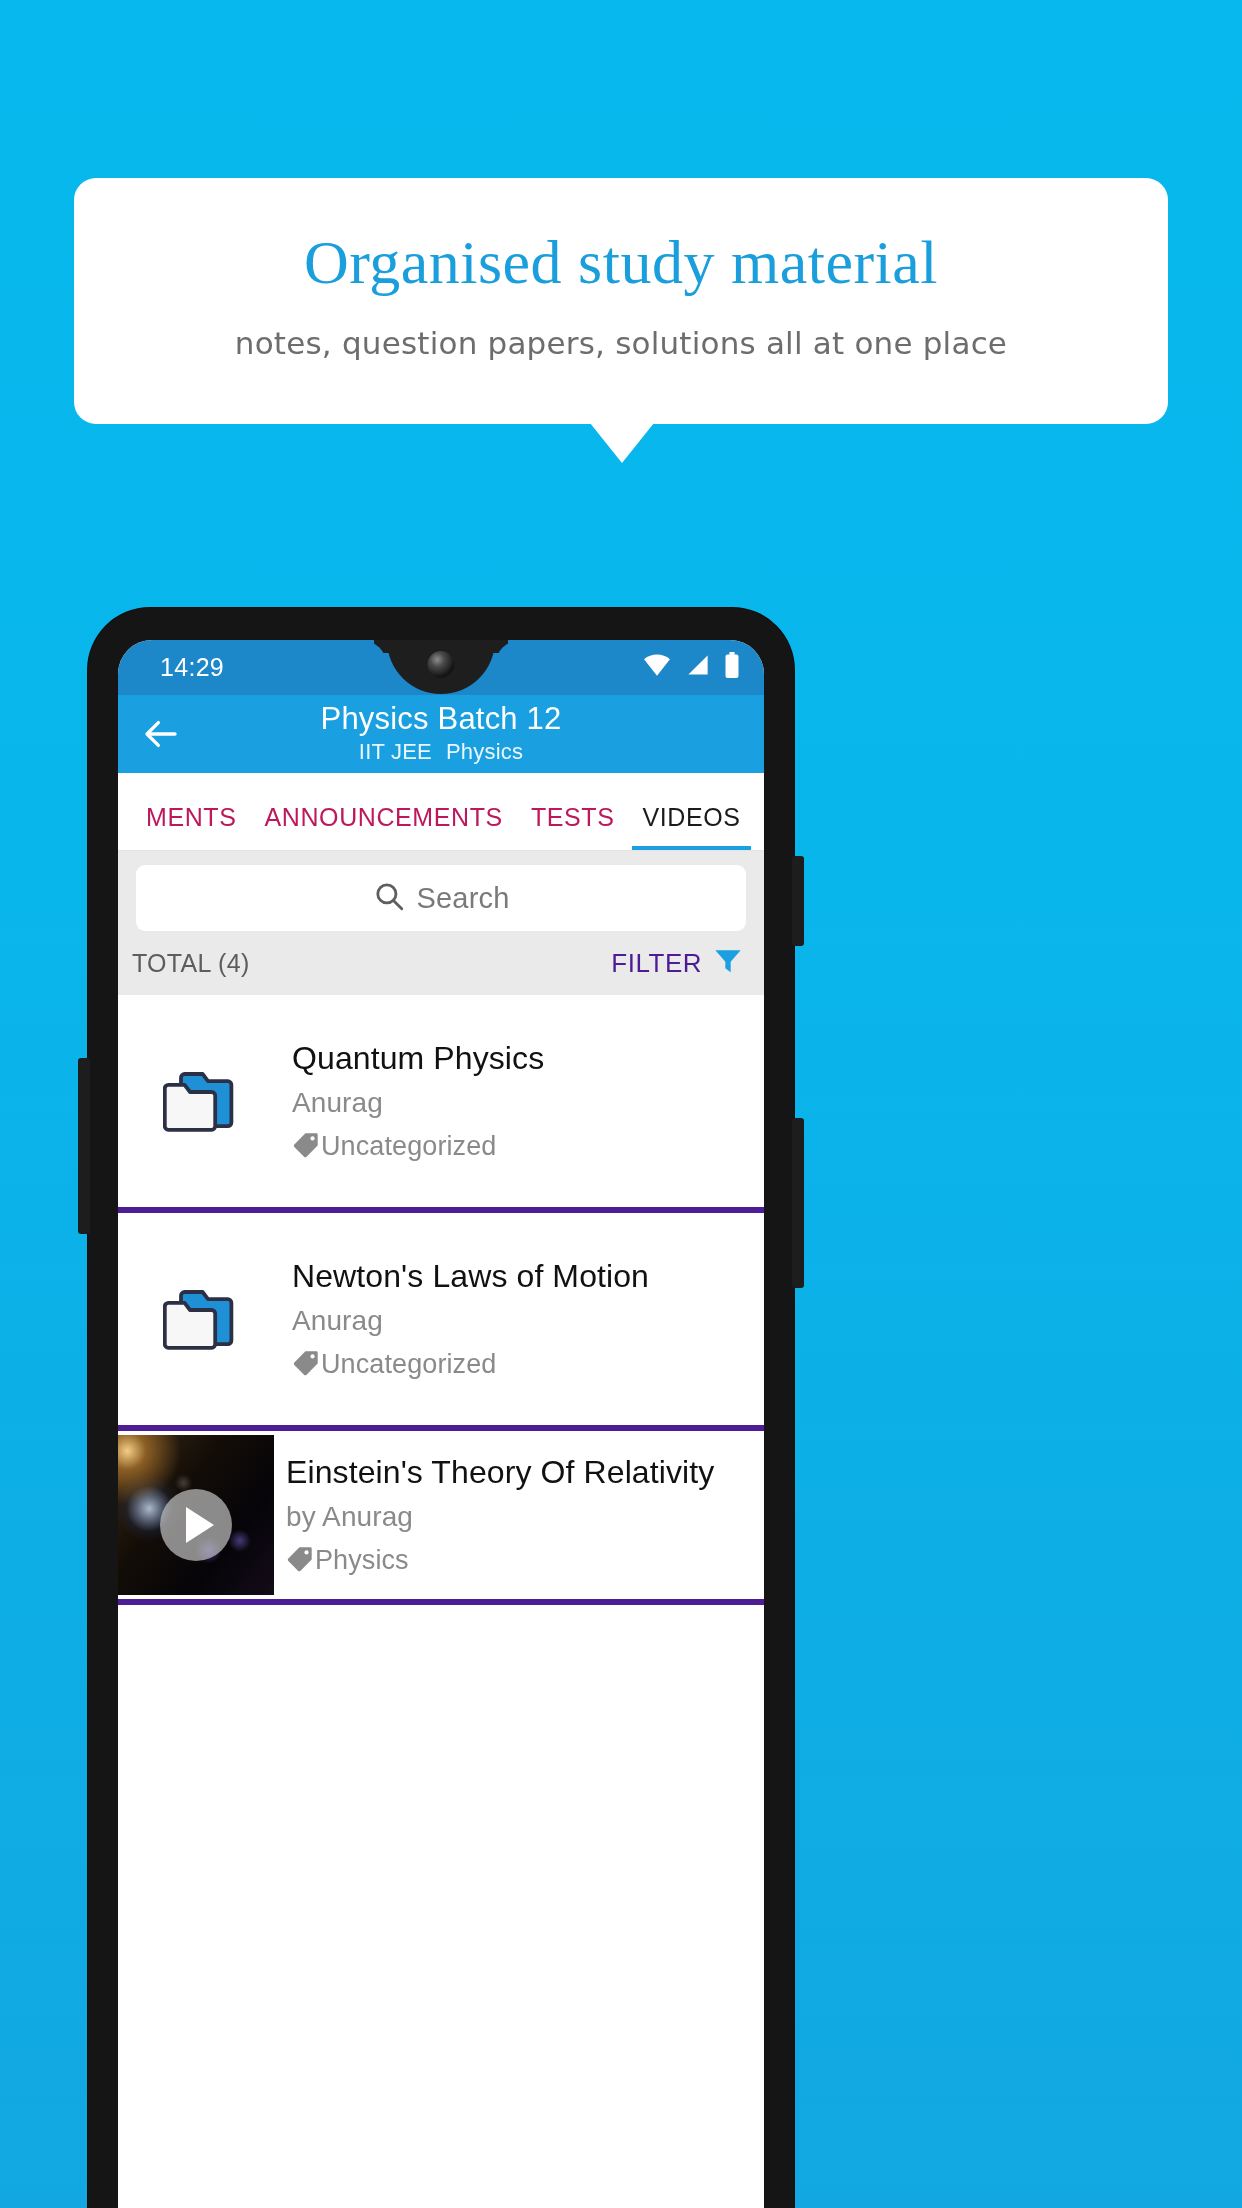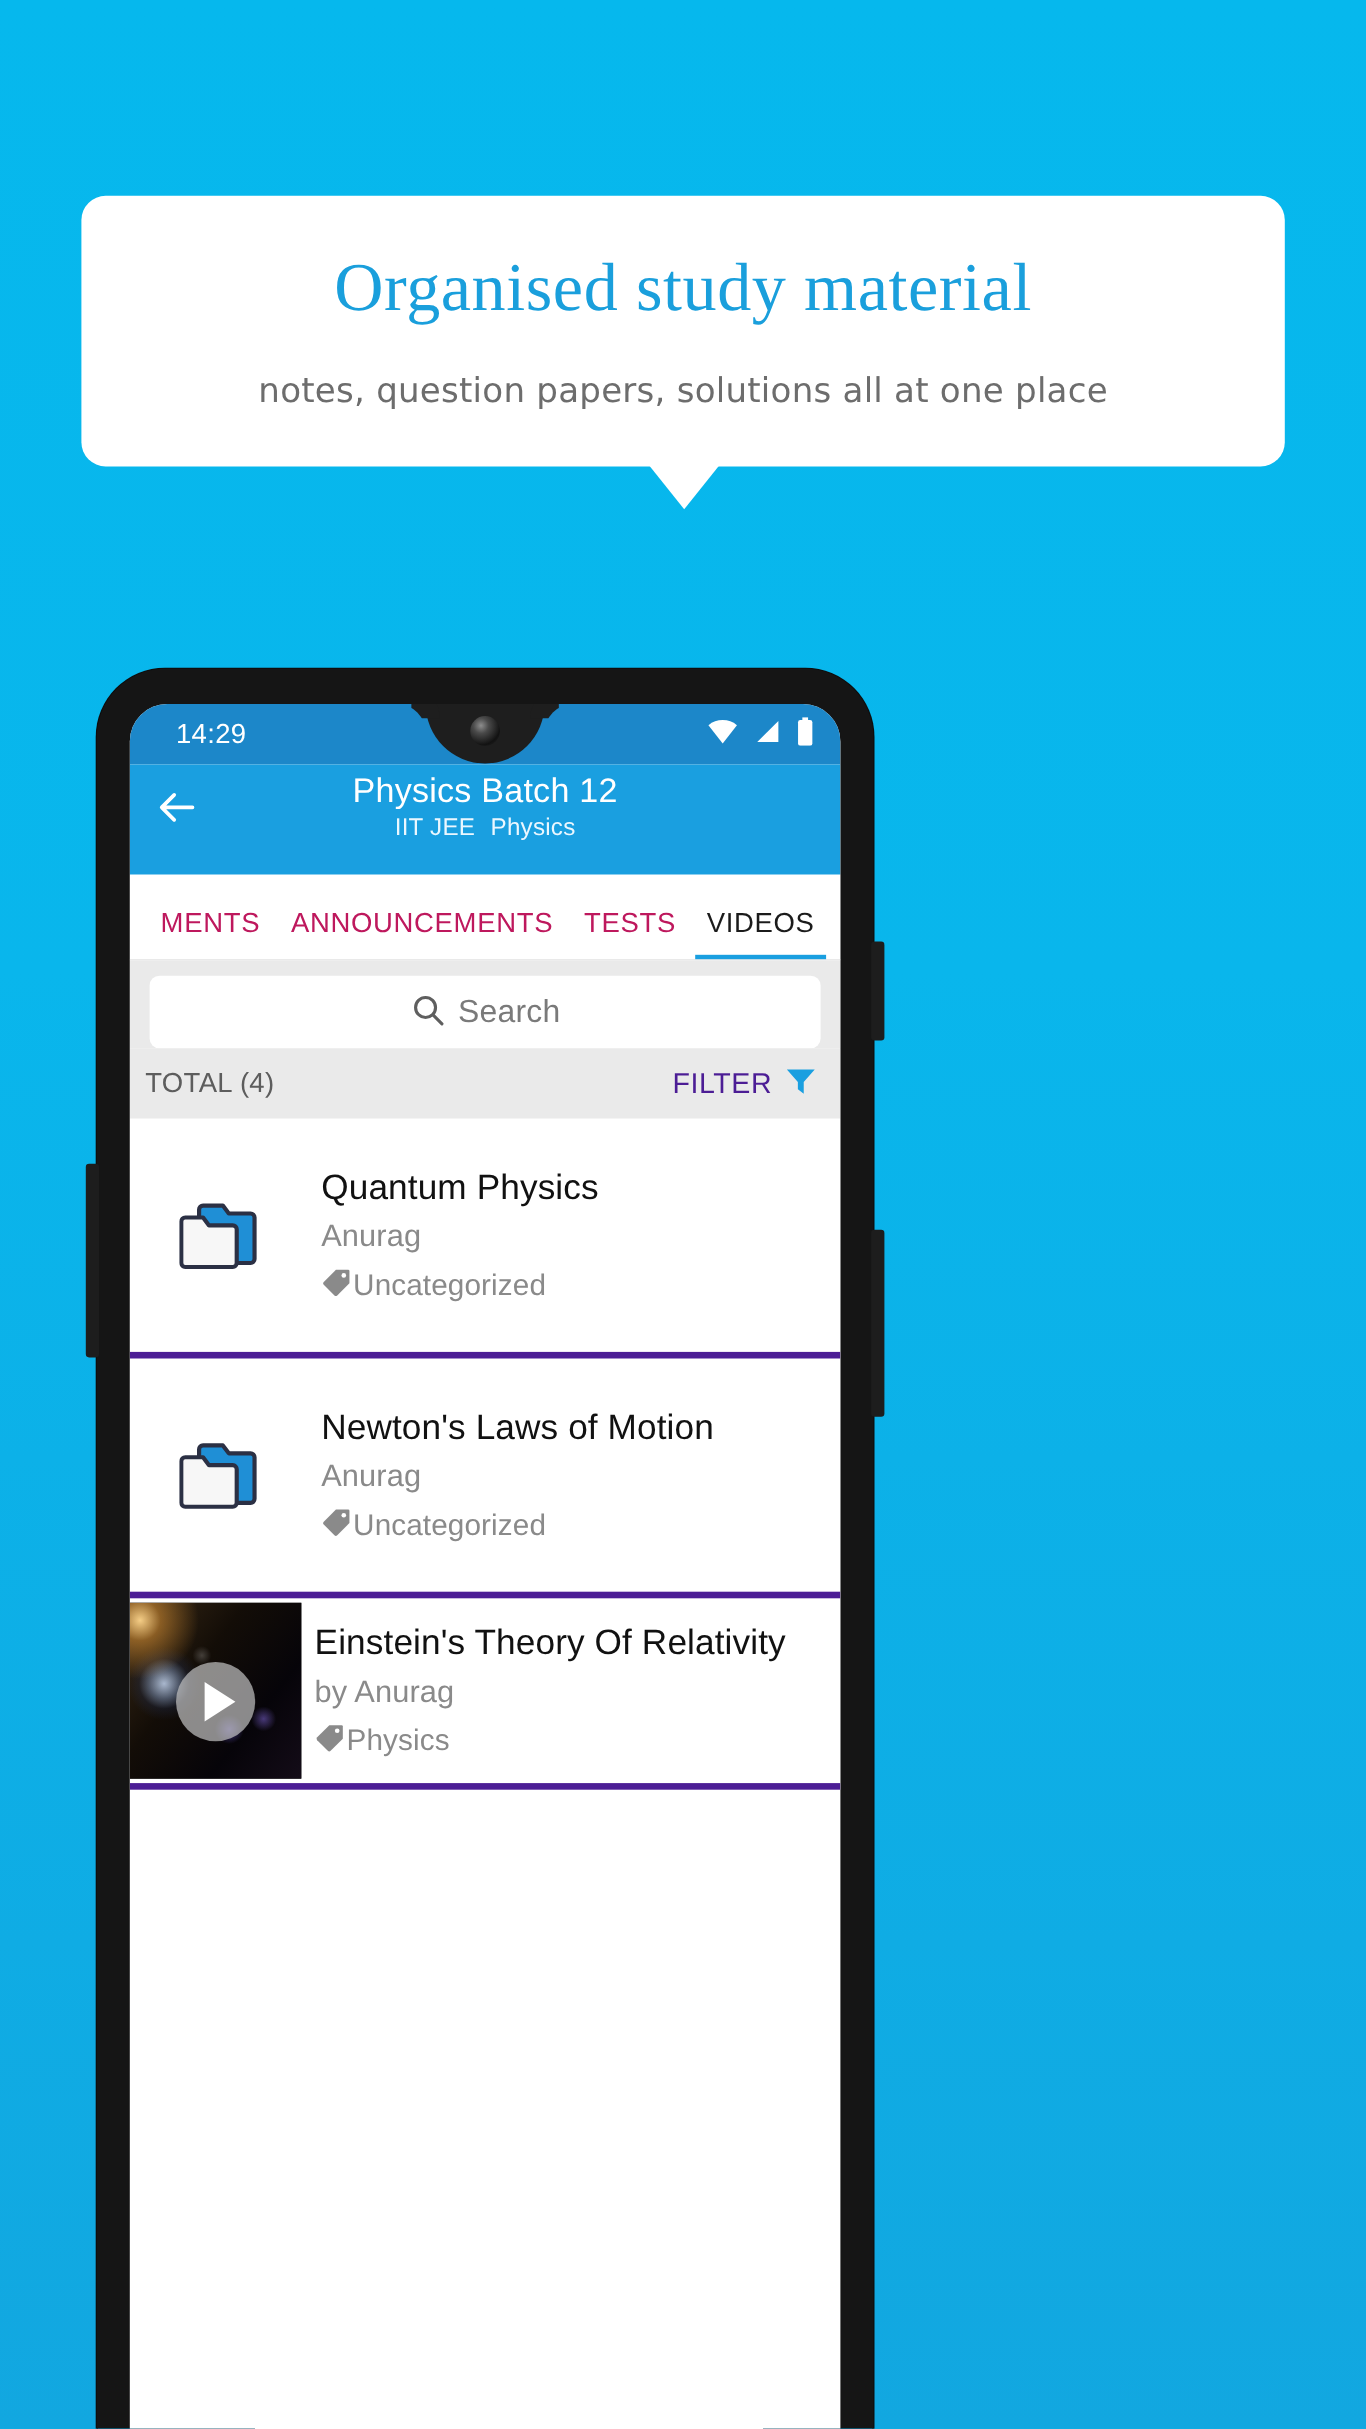--- a/index.html
+++ b/index.html
@@ -50,21 +50,21 @@
     padding-top: 52px;
     font-family: Liberation Serif, serif;
     font-weight: 300;
     font-size: 62px;
     line-height: 1.05;
     letter-spacing: 0.5px;
     color: #1a9fdc;
     white-space: nowrap;
   }
   #subheadline {
-    margin: 12px;
+    margin: 0;
     padding-top: 30px;
     font-family: "DejaVu Sans", sans-serif;
     font-weight: 400;
     font-size: 31px;
     letter-spacing: 0.2px;
     color: #6d6d6d;
     white-space: nowrap;
   }
 
   
@@ -161,21 +161,21 @@
     transform: translateX(-50%);
     width: 27px;
     height: 27px;
     border-radius: 50%;
     background: radial-gradient(circle at 36% 32%, #8d8d8d 0%, #4a4a4a 28%, #121212 70%, #2a2a2a 100%);
   }
 
   
   #appbar {
     position: relative;
-    height: 100px;
+    height: 78px;
     background: #1a9fe0;
     color: #ffffff;
   }
   #back-arrow {
     position: absolute;
     left: 22px;
     top: 18px;
     width: 42px;
     height: 42px;
     cursor: pointer;

